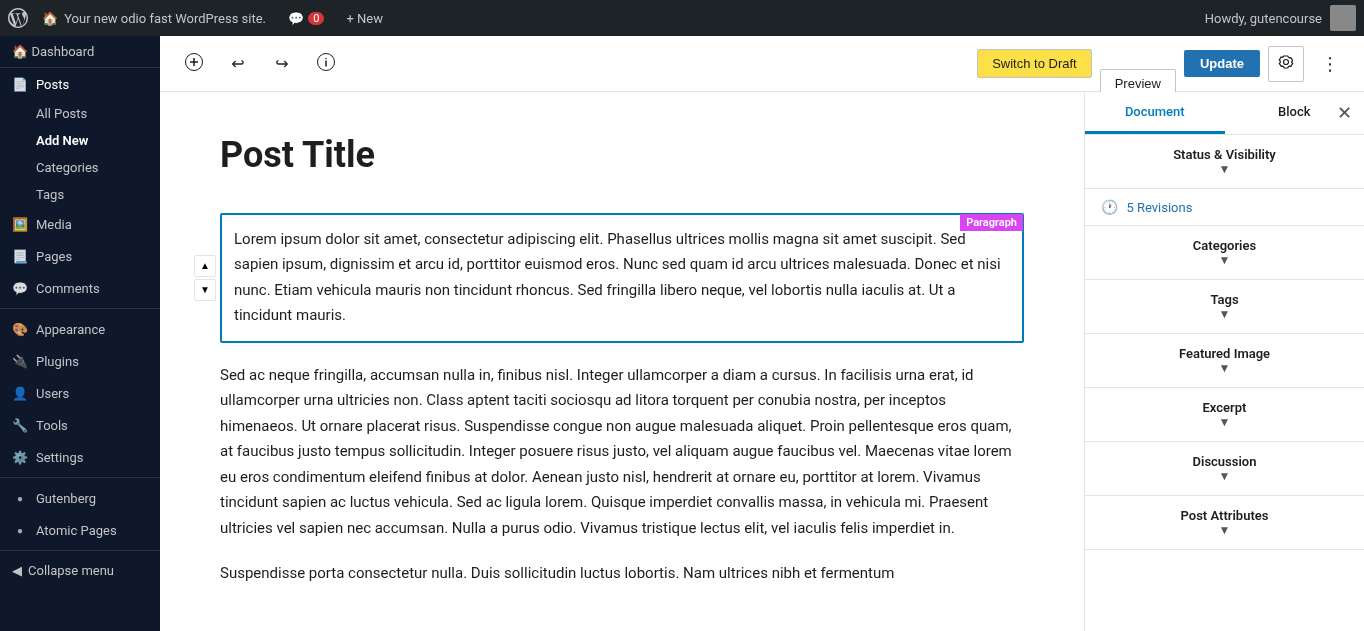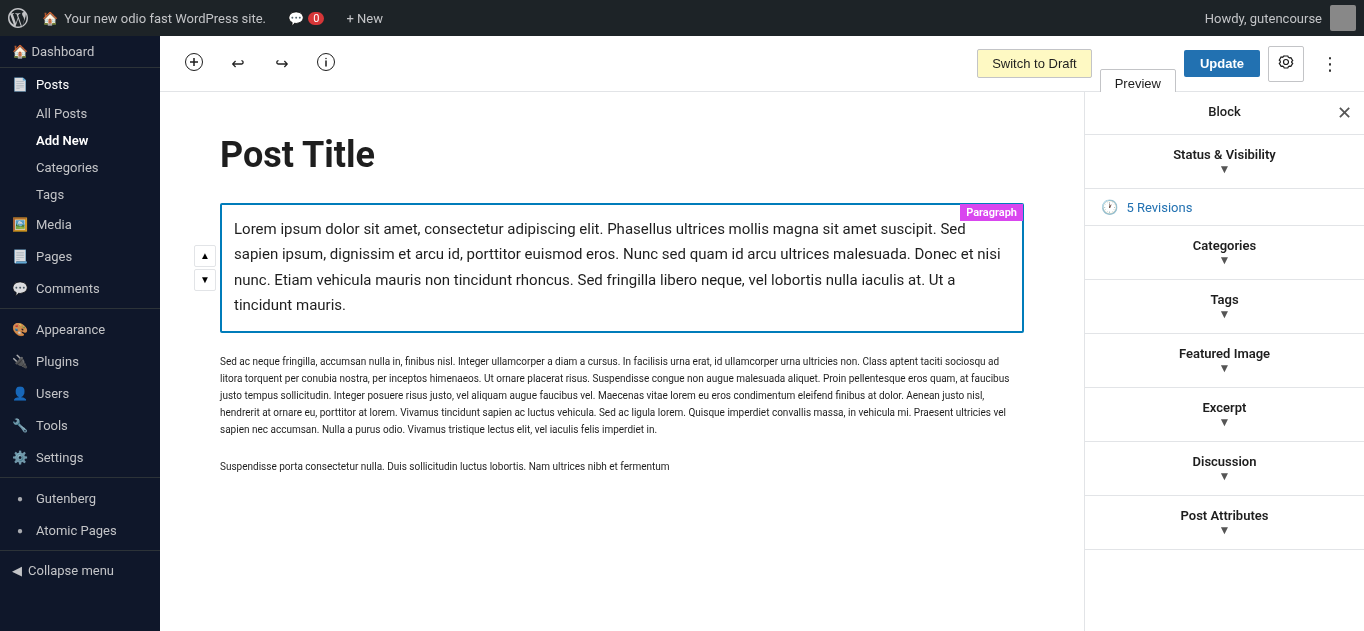--- a/index.html
+++ b/index.html
@@ -108,21 +108,21 @@
       cursor: pointer;
       border-radius: 4px;
       display: flex; align-items: center; justify-content: center;
       color: #1e1e1e;
       font-size: 16px;
     }
     .toolbar-spacer { flex: 1; }
     .toolbar-right { display: flex; align-items: center; gap: 8px; }
     .btn-switch-draft {
       border: 1px solid #c3c4c7;
-      background: #fef9c3;
+      background: #fde047;
       color: #1e1e1e;
       padding: 6px 14px;
       border-radius: 2px;
       font-size: 13px;
       cursor: pointer;
       font-weight: 500;
     }
     .btn-preview {
       border: 1px solid #c3c4c7;
       background: #fff;
@@ -179,21 +179,21 @@
       flex: 1;
       overflow-y: auto;
       padding: 40px 60px;
       background: #fff;
     }
 
     .post-title {
       font-size: 36px;
       font-weight: 700;
       color: #1e1e1e;
-      margin-bottom: 24px;
+      margin-bottom: 34px;
       outline: none;
       border: none;
       width: 100%;
       line-height: 1.3;
     }
 
     .paragraph-block {
       border: 2px solid #007cba;
       border-radius: 2px;
       padding: 12px;
@@ -229,21 +229,21 @@
       font-size: 10px;
       border-radius: 2px;
     }
 
     .editor-paragraph {
       font-size: 15px;
       line-height: 1.7;
       color: #1e1e1e;
     }
     .editor-paragraph-plain {
-      font-size: 10px;
+      font-size: 15px;
       line-height: 1.7;
       color: #1e1e1e;
       margin-bottom: 20px;
     }
 
     
     .document-panel {
       width: 280px;
       border-left: 1px solid #e2e4e7;
       background: #fff;
@@ -465,20 +465,21 @@
           </div>
           <p class="editor-paragraph">Lorem ipsum dolor sit amet, consectetur adipiscing elit. Phasellus ultrices mollis magna sit amet suscipit. Sed sapien ipsum, dignissim et arcu id, porttitor euismod eros. Nunc sed quam id arcu ultrices malesuada. Donec et nisi nunc. Etiam vehicula mauris non tincidunt rhoncus. Sed fringilla libero neque, vel lobortis nulla iaculis at. Ut a tincidunt mauris.</p>
         </div>
 
         <p class="editor-paragraph-plain">Sed ac neque fringilla, accumsan nulla in, finibus nisl. Integer ullamcorper a diam a cursus. In facilisis urna erat, id ullamcorper urna ultricies non. Class aptent taciti sociosqu ad litora torquent per conubia nostra, per inceptos himenaeos. Ut ornare placerat risus. Suspendisse congue non augue malesuada aliquet. Proin pellentesque eros quam, at faucibus justo tempus sollicitudin. Integer posuere risus justo, vel aliquam augue faucibus vel. Maecenas vitae lorem eu eros condimentum eleifend finibus at dolor. Aenean justo nisl, hendrerit at ornare eu, porttitor at lorem. Vivamus tincidunt sapien ac luctus vehicula. Sed ac ligula lorem. Quisque imperdiet convallis massa, in vehicula mi. Praesent ultricies vel sapien nec accumsan. Nulla a purus odio. Vivamus tristique lectus elit, vel iaculis felis imperdiet in.</p>
         <p class="editor-paragraph-plain">Suspendisse porta consectetur nulla. Duis sollicitudin luctus lobortis. Nam ultrices nibh et fermentum</p>
       </div>
 
       <div class="document-panel">
         <div class="panel-tabs">
+          <div class="panel-tab active">Document</div>
           <div class="panel-tab">Block</div>
           <button class="panel-close" title="Close Settings">✕</button>
         </div>
 
         <div class="panel-section">
           <div class="panel-section-header">
             <span>Status &amp; Visibility</span>
             <span class="chevron">▼</span>
           </div>
         </div>

